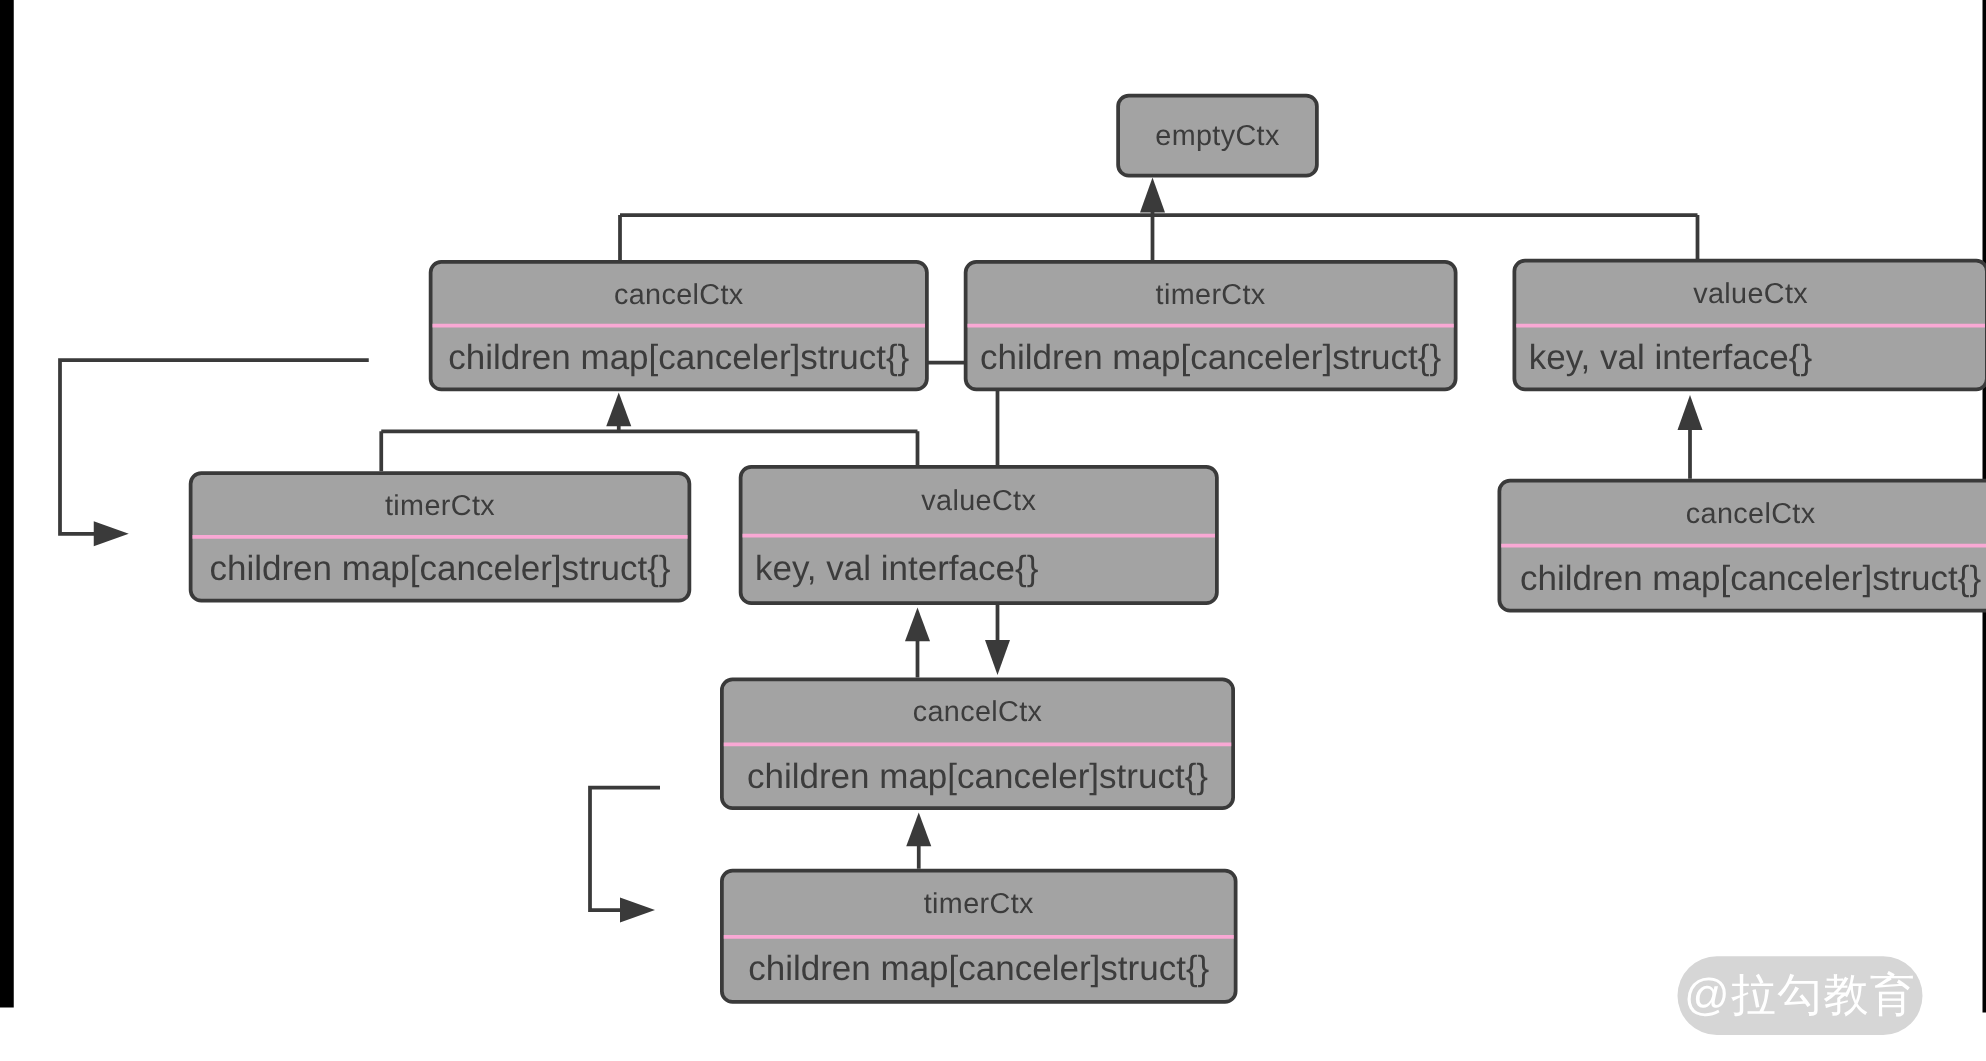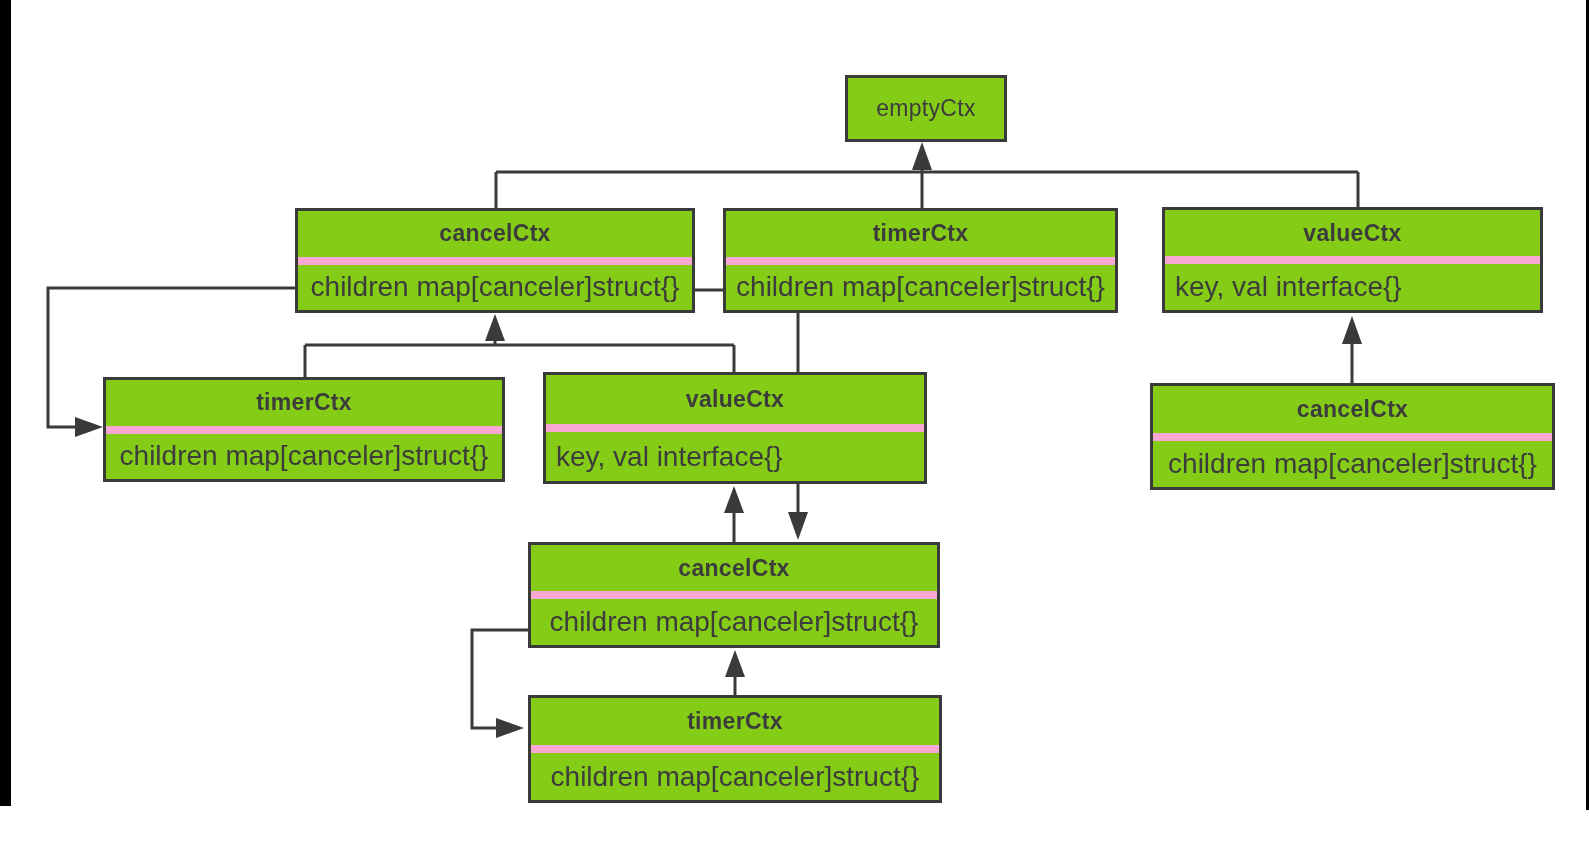--- a/index.html
+++ b/index.html
@@ -9,31 +9,32 @@
     background:#ffffff;
     overflow:hidden;
     font-family:"Liberation Sans","DejaVu Sans",sans-serif;
   }
   .edge-bar{position:absolute;background:#000000;}
   #wires{position:absolute;left:0;top:0;width:1589px;height:849px;}
   #wires line, #wires polyline{stroke:#3a3a3a;stroke-width:3;fill:none;}
   #wires polygon{fill:#3a3a3a;stroke:none;}
   .node{
     position:absolute;
-    background:#84cc16;
+    background:#a3a3a3;
     border:3px solid #3a3a3a;
-    border-radius:0;
+    border-radius:10px;
     box-sizing:border-box;
     display:flex;flex-direction:column;
     color:#3c3c3c;
+    margin-left:48px;
   }
   .node .title{
     flex:1;display:flex;align-items:center;justify-content:center;
-    font-weight:bold;font-size:23px;letter-spacing:.3px;
-    border-bottom:8px solid #f9a8d4;
+    font-weight:normal;font-size:23px;letter-spacing:.3px;
+    border-bottom:3px solid #f9a8d4;
   }
   .node.single .title{border-bottom:none;font-weight:normal;}
   .node .body{
     flex:1;display:flex;align-items:center;justify-content:center;
     font-size:28px;white-space:nowrap;
   }
   .node .body.left{justify-content:flex-start;padding-left:10px;}
   .watermark{
     position:absolute;left:1342px;top:765px;width:196px;height:63px;
     background:#d6d6d6;border-radius:32px;
@@ -136,14 +137,17 @@
   <div class="node" style="left:528px;top:695px;width:414px;height:108px;">
     <div class="title">timerCtx</div>
     <div class="body">children map[canceler]struct{}</div>
   </div>
 
   <div class="node" style="left:1150px;top:383px;width:405px;height:107px;">
     <div class="title">cancelCtx</div>
     <div class="body">children map[canceler]struct{}</div>
   </div>
 
+  <div class="watermark">
+    <span>@拉勾教育</span>
+  </div>
 
 </div>
 
 </body></html>

